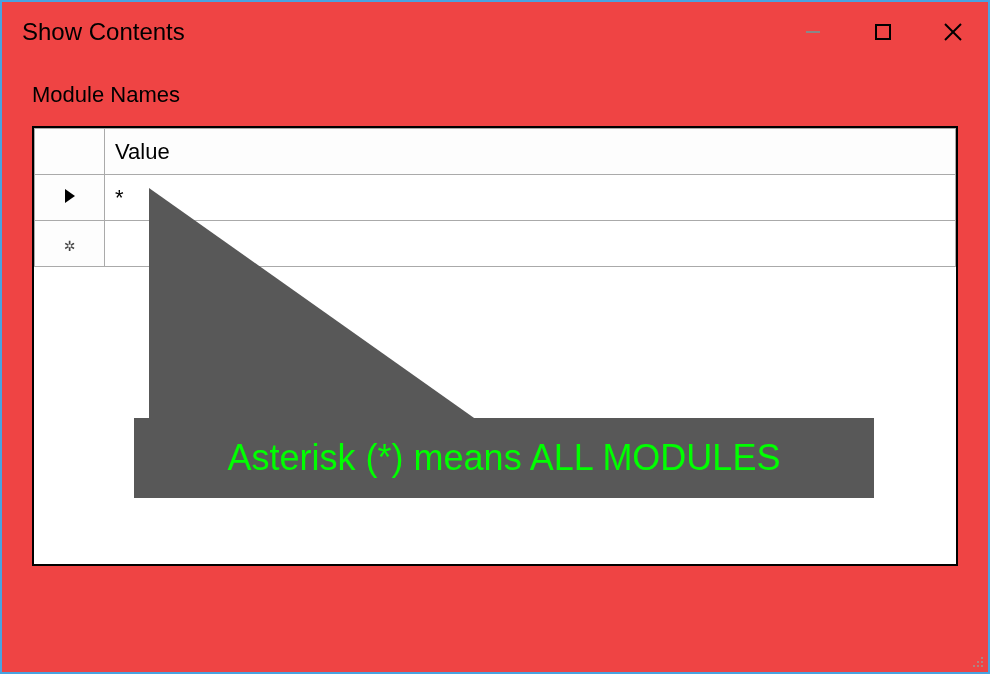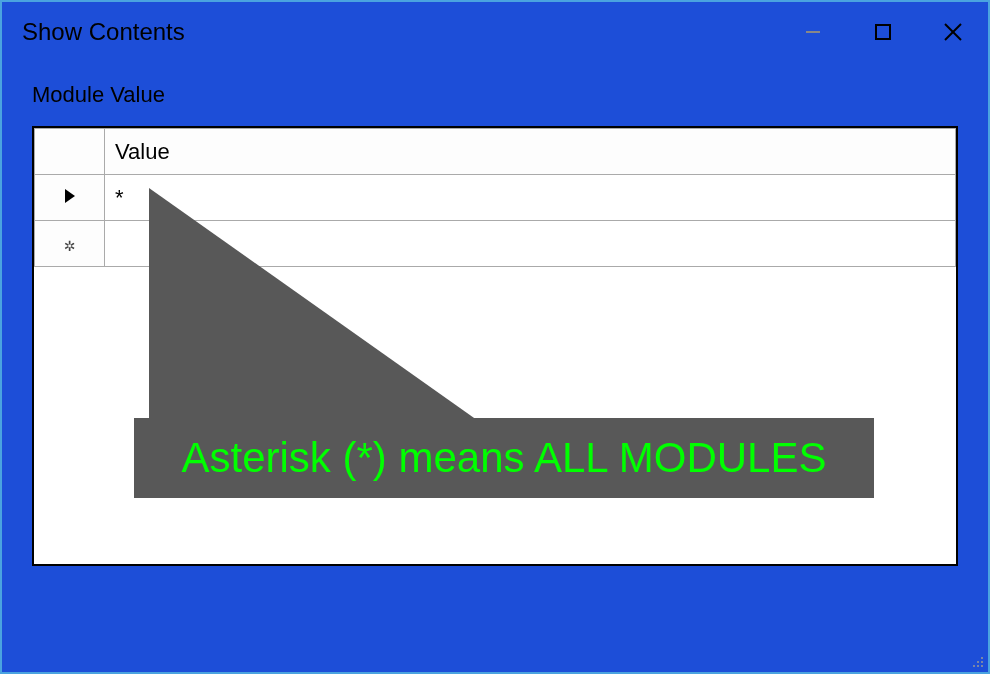--- a/index.html
+++ b/index.html
@@ -13,21 +13,21 @@
       width: 990px;
       height: 674px;
       position: relative;
       overflow: hidden;
     }
     .window {
       border: 2px solid #4aa3e0;
       width: 990px;
       height: 674px;
       position: relative;
-      background: #1d4ed8;
+      background: #ef4444;
     }
     
     .titlebar {
       height: 60px;
       display: flex;
       align-items: center;
       justify-content: space-between;
       padding: 0 0 0 20px;
     }
     .title {
@@ -131,21 +131,21 @@
       width: 740px;
       height: 80px;
       background: #585858;
       display: flex;
       align-items: center;
       justify-content: center;
       padding: 0 20px;
     }
     .callout-text {
       color: #00ff00;
-      font-size: 42px;
+      font-size: 36px;
       font-family: Arial, sans-serif;
       white-space: nowrap;
     }
 
     
     .footer {
       position: absolute;
       bottom: 12px;
       right: 14px;
       display: flex;
@@ -191,21 +191,21 @@
       <button class="win-btn close">
         <svg width="22" height="22">
           <line x1="3" y1="3" x2="19" y2="19"></line>
           <line x1="19" y1="3" x2="3" y2="19"></line>
         </svg>
       </button>
     </div>
   </div>
 
   <div class="content">
-    <div class="label">Module Value</div>
+    <div class="label">Module Names</div>
 
     <div class="gridbox">
       <table class="grid">
         <tbody>
             <tr>
           <th class="corner"></th>
           <th class="colhdr">Value</th>
         </tr>
         <tr>
           <td class="rowhdr">

